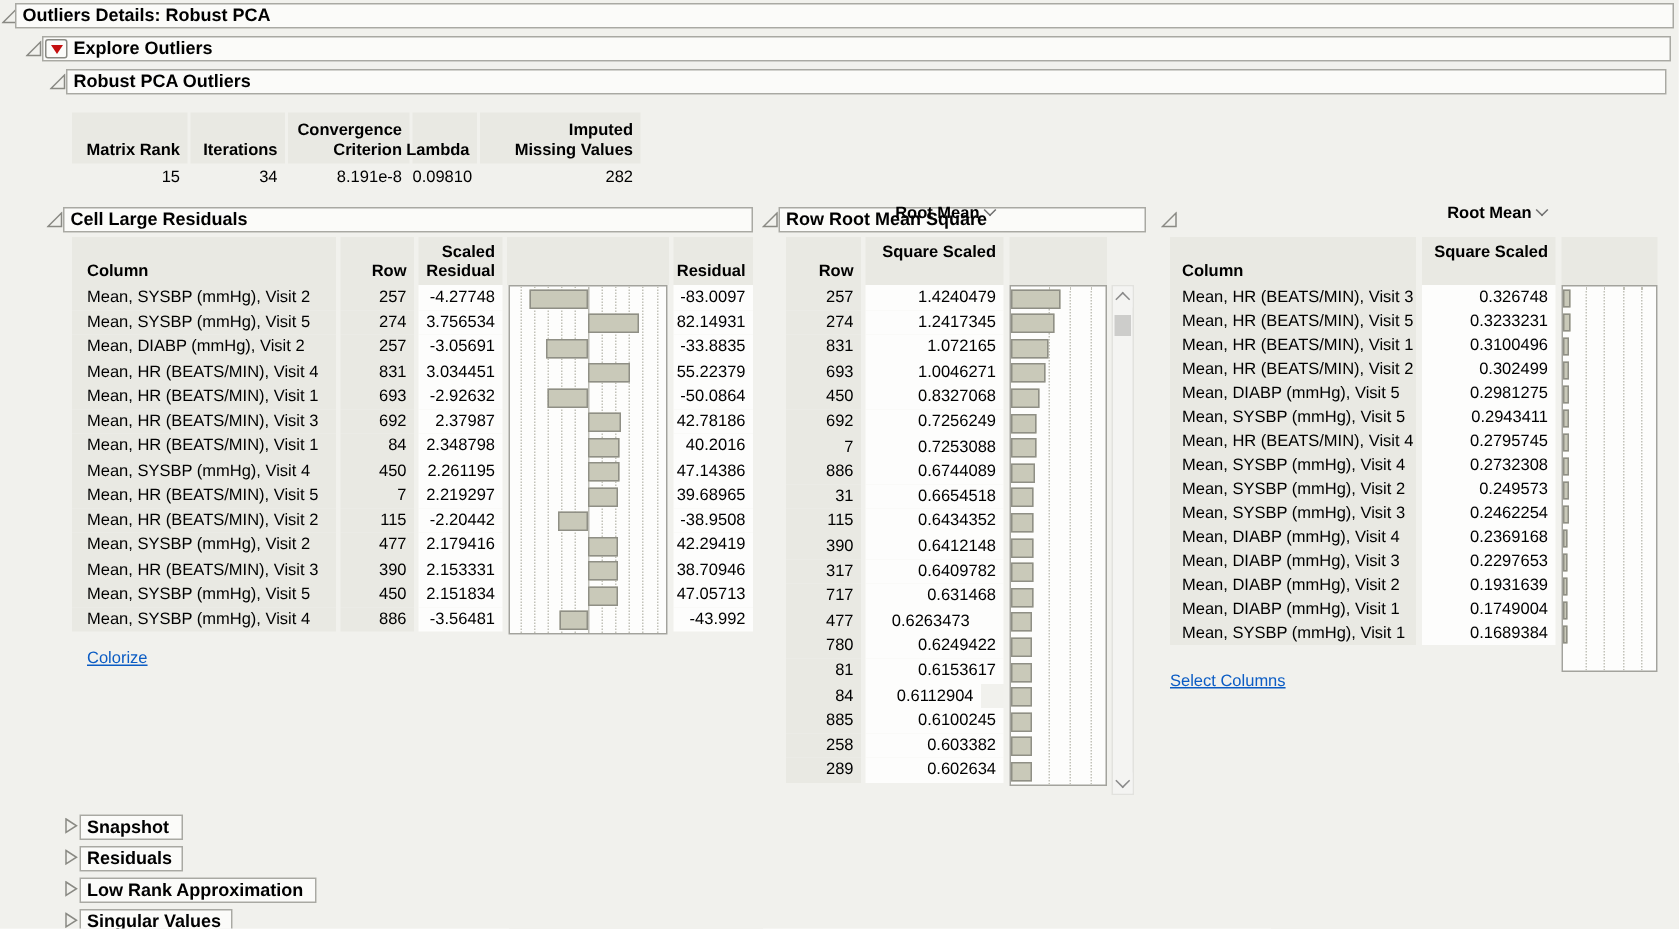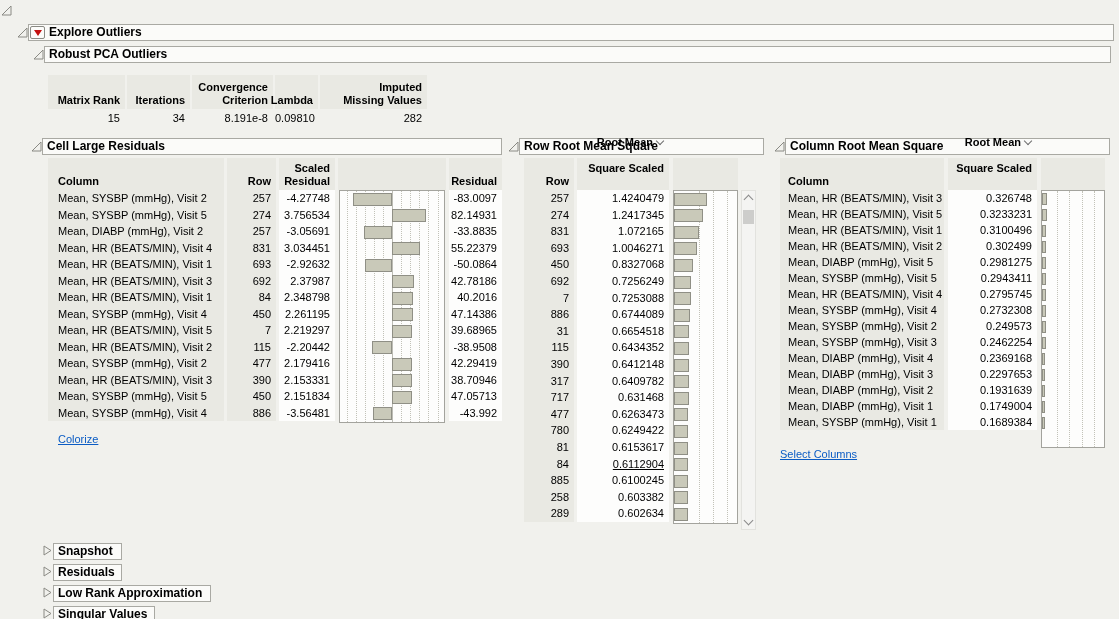--- a/index.html
+++ b/index.html
@@ -43,20 +43,23 @@
   .sumval{position:absolute;font-size:11px;text-align:right;padding-right:5px;box-sizing:border-box;}
 </style>
 </head>
 <body>
 
 <div id="app">
 
   <svg class="disc" style="left:1px;top:5px;" viewBox="0 0 11 11">
       <path d="M10 1 L10 10 L1 10 Z" fill="#f1f1ed" stroke="#8a8a84"></path>
     </svg>
+  <div class="obox" style="left:10px;top:2px;width:1106px;">
+    <span>Outliers Details: Robust PCA</span>
+  </div>
 
   <svg class="disc" style="left:17px;top:27px;" viewBox="0 0 11 11">
       <path d="M10 1 L10 10 L1 10 Z" fill="#f1f1ed" stroke="#8a8a84"></path>
     </svg>
   <div class="obox" style="left:28px;top:24px;width:1086px;padding-left:20px;">
     <span>Explore Outliers</span>
   </div>
   <div class="redbtn" style="left:30px;top:26px;">
     <span class="redtri"></span>
   </div>
@@ -276,33 +279,33 @@
       <div class="row" style="left: 524px; top: 372.6px; width: 145px; height: 16.6px;">
         <div class="cell gray num" style="left: 0px; top: 0px; width: 50px; height: 16.6px; line-height: 16.6px;">317</div>
         <div class="cell white num" style="left: 53px; top: 0px; width: 92px; height: 16.6px; line-height: 16.6px;">0.6409782</div>
       </div>
       <div class="row" style="left: 524px; top: 389.2px; width: 145px; height: 16.6px;">
         <div class="cell gray num" style="left: 0px; top: 0px; width: 50px; height: 16.6px; line-height: 16.6px;">717</div>
         <div class="cell white num" style="left: 53px; top: 0px; width: 92px; height: 16.6px; line-height: 16.6px;">0.631468</div>
       </div>
       <div class="row" style="left: 524px; top: 405.8px; width: 145px; height: 16.6px;">
         <div class="cell gray num" style="left: 0px; top: 0px; width: 50px; height: 16.6px; line-height: 16.6px;">477</div>
-        <div class="cell white num" style="left: 53px; top: 0px; width: 92px; height: 16.6px; line-height: 16.6px;">0.6263473</div>
+        <div class="cell white num" style="left: 53px; top: 0px; width: 92px; height: 16.6px; line-height: 16.6px; text-align: center;">0.6263473</div>
       </div>
       <div class="row" style="left: 524px; top: 422.4px; width: 145px; height: 16.6px;">
         <div class="cell gray num" style="left: 0px; top: 0px; width: 50px; height: 16.6px; line-height: 16.6px;">780</div>
         <div class="cell white num" style="left: 53px; top: 0px; width: 92px; height: 16.6px; line-height: 16.6px;">0.6249422</div>
       </div>
       <div class="row" style="left: 524px; top: 439px; width: 145px; height: 16.6px;">
         <div class="cell gray num" style="left: 0px; top: 0px; width: 50px; height: 16.6px; line-height: 16.6px;">81</div>
         <div class="cell white num" style="left: 53px; top: 0px; width: 92px; height: 16.6px; line-height: 16.6px;">0.6153617</div>
       </div>
       <div class="row" style="left: 524px; top: 455.6px; width: 145px; height: 16.6px;">
         <div class="cell gray num" style="left: 0px; top: 0px; width: 50px; height: 16.6px; line-height: 16.6px;">84</div>
-        <div class="cell white num" style="left: 53px; top: 0px; width: 92px; height: 16.6px; line-height: 16.6px; text-decoration: underline;">0.6112904</div>
+        <div class="cell white num" style="left: 53px; top: 0px; width: 77px; height: 16.6px; line-height: 16.6px;">0.6112904</div>
       </div>
       <div class="row" style="left: 524px; top: 472.2px; width: 145px; height: 16.6px;">
         <div class="cell gray num" style="left: 0px; top: 0px; width: 50px; height: 16.6px; line-height: 16.6px;">885</div>
         <div class="cell white num" style="left: 53px; top: 0px; width: 92px; height: 16.6px; line-height: 16.6px; padding-left: 28px;">0.6100245</div>
       </div>
       <div class="row" style="left: 524px; top: 488.8px; width: 145px; height: 16.6px;">
         <div class="cell gray num" style="left: 0px; top: 0px; width: 50px; height: 16.6px; line-height: 16.6px;">258</div>
         <div class="cell white num" style="left: 53px; top: 0px; width: 92px; height: 16.6px; line-height: 16.6px;">0.603382</div>
       </div>
       <div class="row" style="left: 524px; top: 505.4px; width: 145px; height: 16.6px;">
@@ -342,23 +345,20 @@
       </div>
     <div class="sb-thumb" style="top:19px;height:14px;"></div>
     <div class="sb-btn" style="bottom:0;">
         <span class="chev-down"></span>
       </div>
   </div>
 
   <svg class="disc" style="left:774px;top:141px;" viewBox="0 0 11 11">
       <path d="M10 1 L10 10 L1 10 Z" fill="#f1f1ed" stroke="#8a8a84"></path>
     </svg>
-  <div class="obox" style="left:785px;top:138px;width:325px;">
-    <span>Column Root Mean Square</span>
-  </div>
 
   <div class="hdrcell hdr-left" style="left: 780px; top: 158px; width: 164px; height: 32px; padding-left: 8px; white-space: pre-line;">Column</div>
   <div class="hdrcell hdr-right" style="left:948px;top:158px;width:89px;height:32px;">
     <div style="text-align:right;">
       <div>Root Mean<span class="sortchev"></span></div>
       <div>Square Scaled</div>
     </div>
   </div>
   <div class="hdrcell" style="left:1041px;top:158px;width:64px;height:32px;"></div>
 

